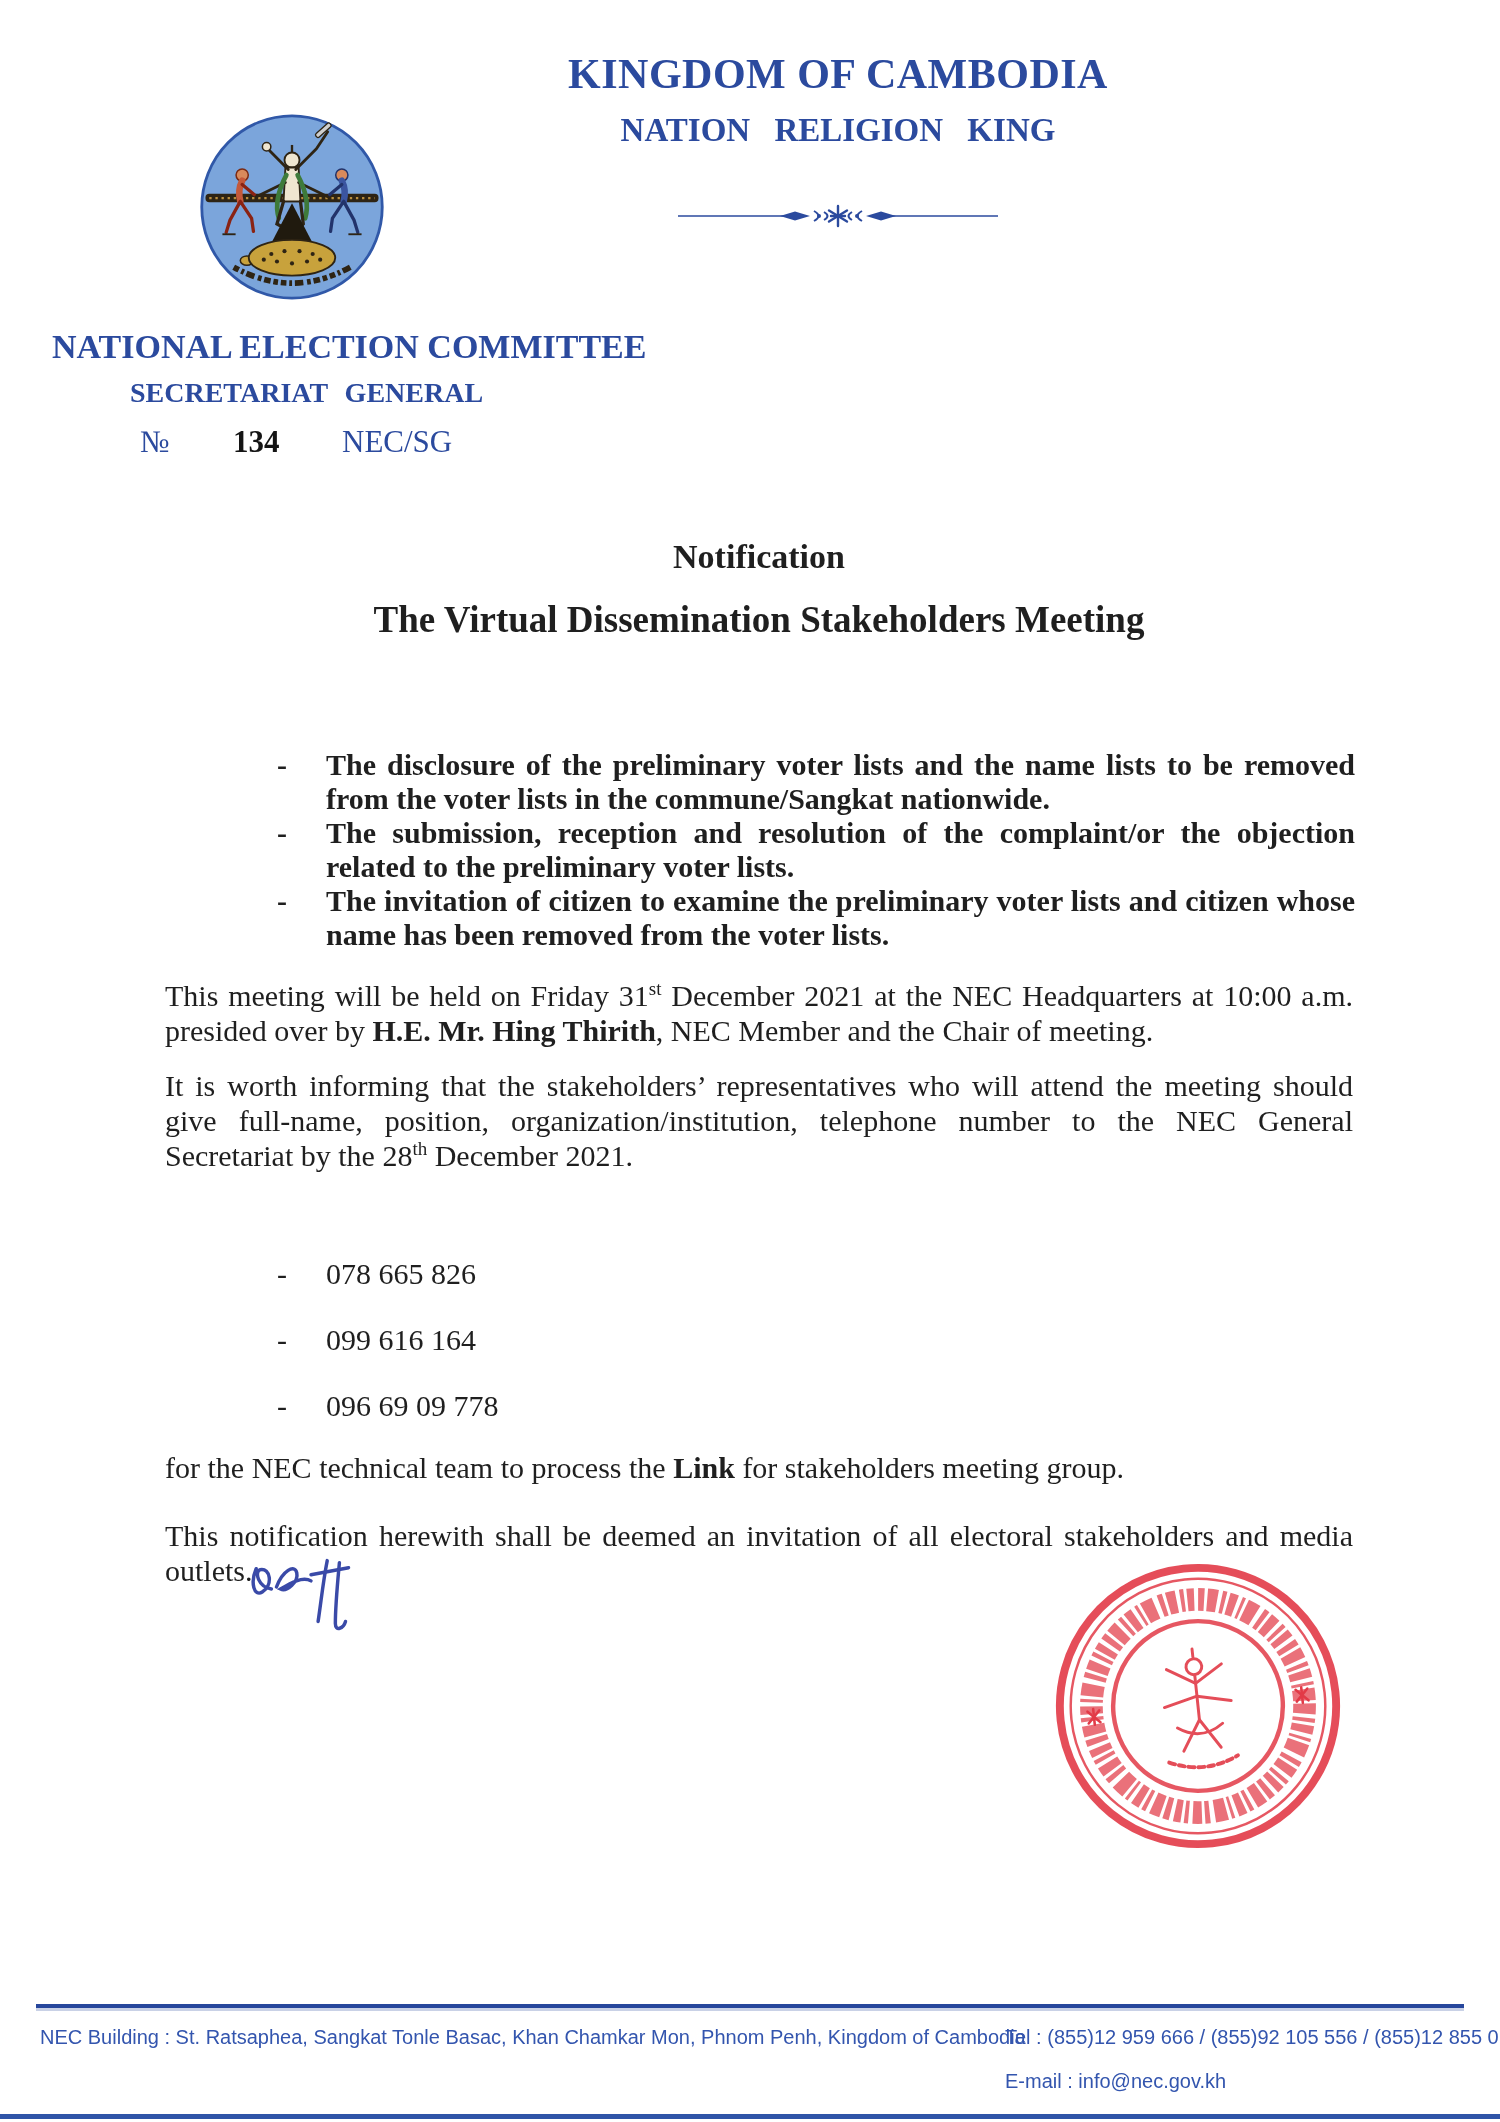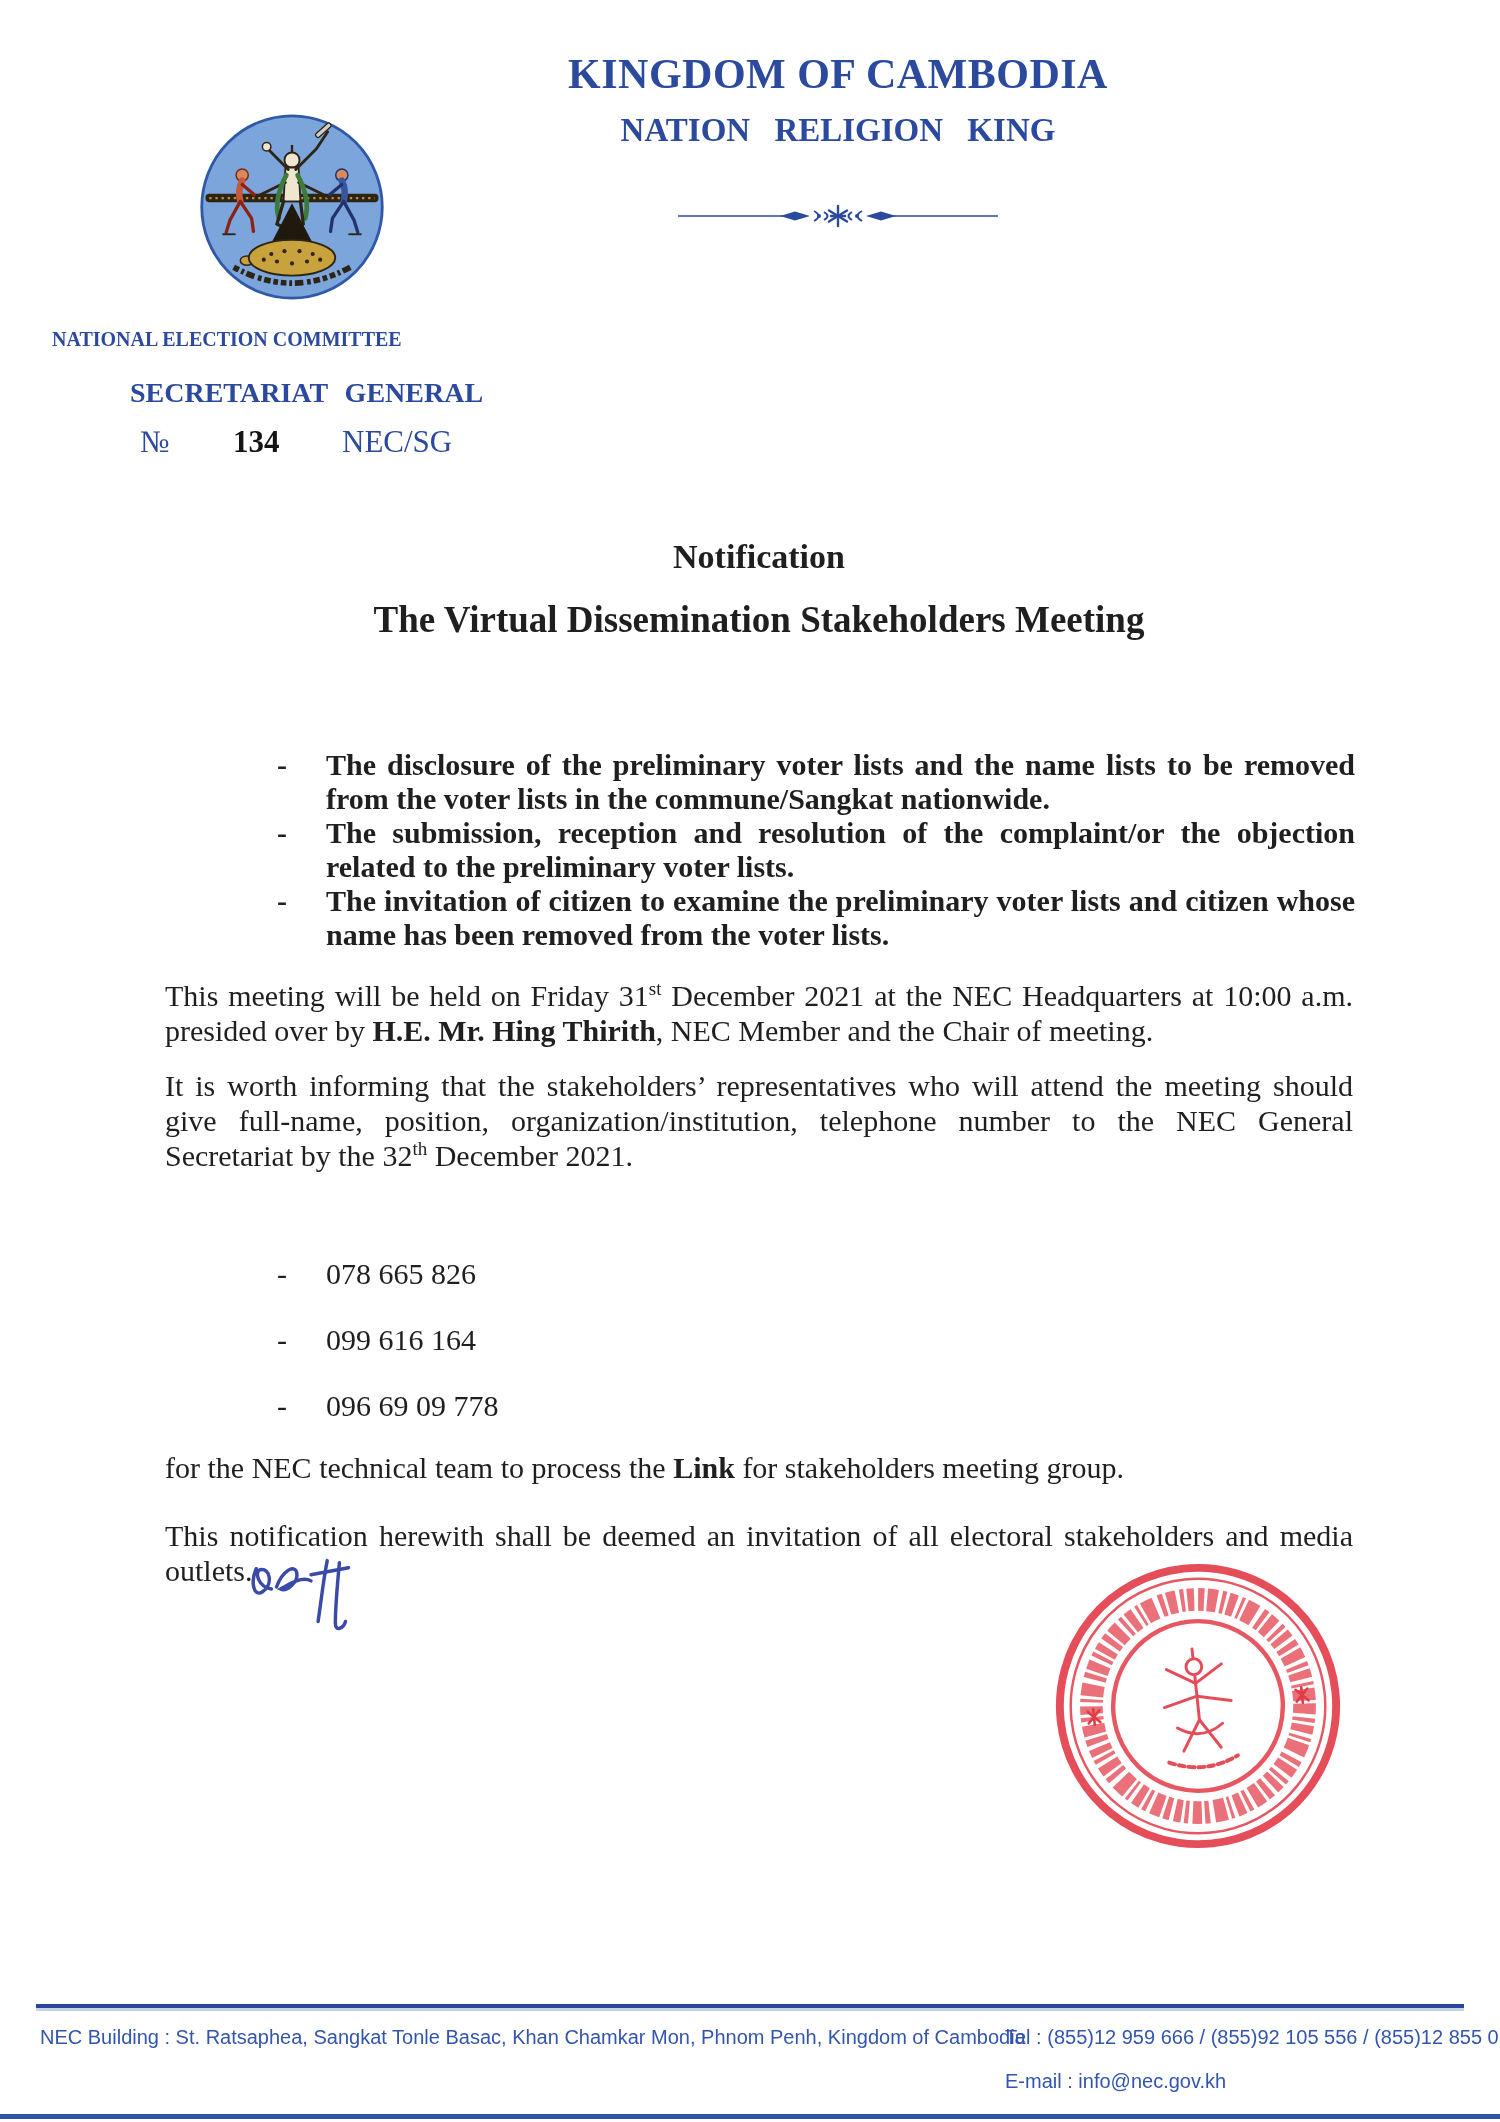--- a/index.html
+++ b/index.html
@@ -19,21 +19,21 @@
     position:absolute;left:0;top:50px;width:100%;
     font-size:42px;font-weight:bold;color:#2b4a9e;letter-spacing:.5px;white-space:nowrap;
   }
   .motto{
     position:absolute;left:0;top:112px;width:100%;
     font-size:33px;font-weight:bold;color:#2b4a9e;word-spacing:16px;white-space:nowrap;
   }
   .divider{position:absolute;left:162px;top:203px;width:320px;height:26px;}
   .committee{
     position:absolute;left:52px;top:328px;
-    font-size:20px;font-weight:bold;color:#2b4a9e;white-space:nowrap;
+    font-size:34px;font-weight:bold;color:#2b4a9e;white-space:nowrap;
   }
   .secretariat{
     position:absolute;left:130px;top:377px;
     font-size:28px;font-weight:bold;color:#2b4a9e;word-spacing:10px;white-space:nowrap;
   }
   .ref-line{position:absolute;left:0;top:424px;width:100%;height:40px;font-size:31px;}
   .ref-label{position:absolute;left:140px;color:#2b4a9e;}
   .ref-number{position:absolute;left:233px;color:#141414;font-weight:bold;text-align:center;}
   .ref-suffix{position:absolute;left:342px;color:#2b4a9e;}
   
@@ -177,21 +177,21 @@
       <span class="topic-text">The submission, reception and resolution of the complaint/or the objection related to the preliminary voter lists.</span>
     </div>
     <div class="topic">
       <span class="dash">-</span>
       <span class="topic-text">The invitation of citizen to examine the preliminary voter lists and citizen whose name has been removed from the voter lists.</span>
     </div>
   </div>
 
   <p class="para" style="top:978px"><span>This meeting will be held on Friday 31</span><sup>st</sup><span> December 2021 at the NEC Headquarters at 10:00 a.m. presided over by </span><b>H.E. Mr. Hing Thirith</b><span>, NEC Member and the Chair of meeting.</span></p>
 
-  <p class="para" style="top:1068px"><span>It is worth informing that the stakeholders’ representatives who will attend the meeting should give full-name, position, organization/institution, telephone number to the NEC General Secretariat by the 32</span><sup>th</sup><span> December 2021.</span></p>
+  <p class="para" style="top:1068px"><span>It is worth informing that the stakeholders’ representatives who will attend the meeting should give full-name, position, organization/institution, telephone number to the NEC General Secretariat by the 28</span><sup>th</sup><span> December 2021.</span></p>
 
 
   <div class="phones">
     <div class="phone">
       <span class="dash">-</span>
       <span>078 665 826</span>
     </div>
     <div class="phone">
       <span class="dash">-</span>
       <span>099 616 164</span>

